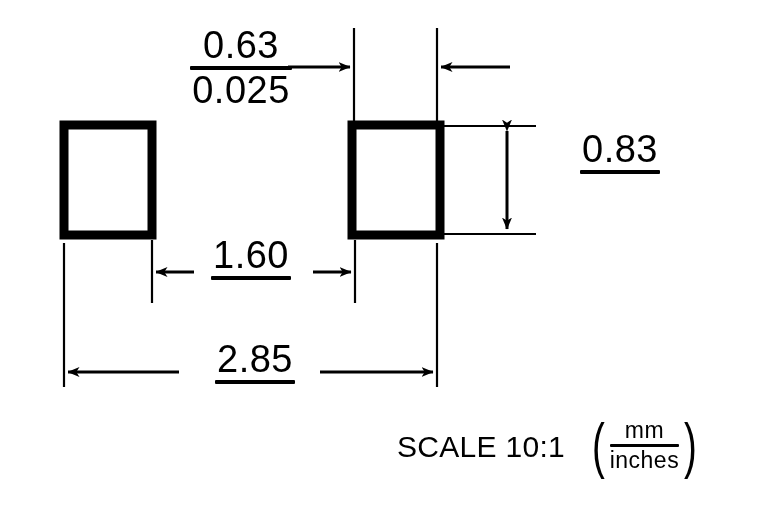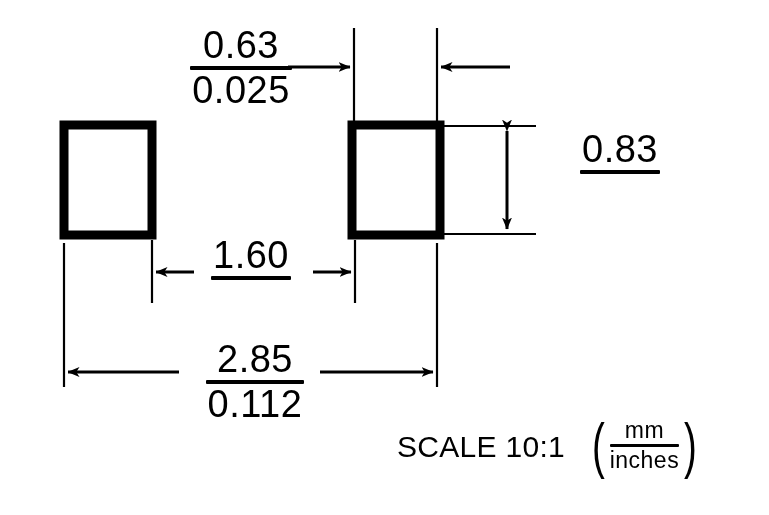--- a/index.html
+++ b/index.html
@@ -158,21 +158,20 @@
     <span class="frac dim-frac">
       <span class="num">1.60</span>
       <span class="bar"></span>
     </span>
   </div>
 
   <div class="label" id="label-span">
     <span class="frac dim-frac">
       <span class="num">2.85</span>
       <span class="bar"></span>
-      <span class="den">0.112</span>
     </span>
   </div>
 
   <div class="label" id="scale-note">SCALE 10:1</div>
 
   <div class="label" id="units-note">
     <span class="paren">(</span>
     <span class="frac">
       <span class="num">mm</span>
       <span class="bar"></span>

